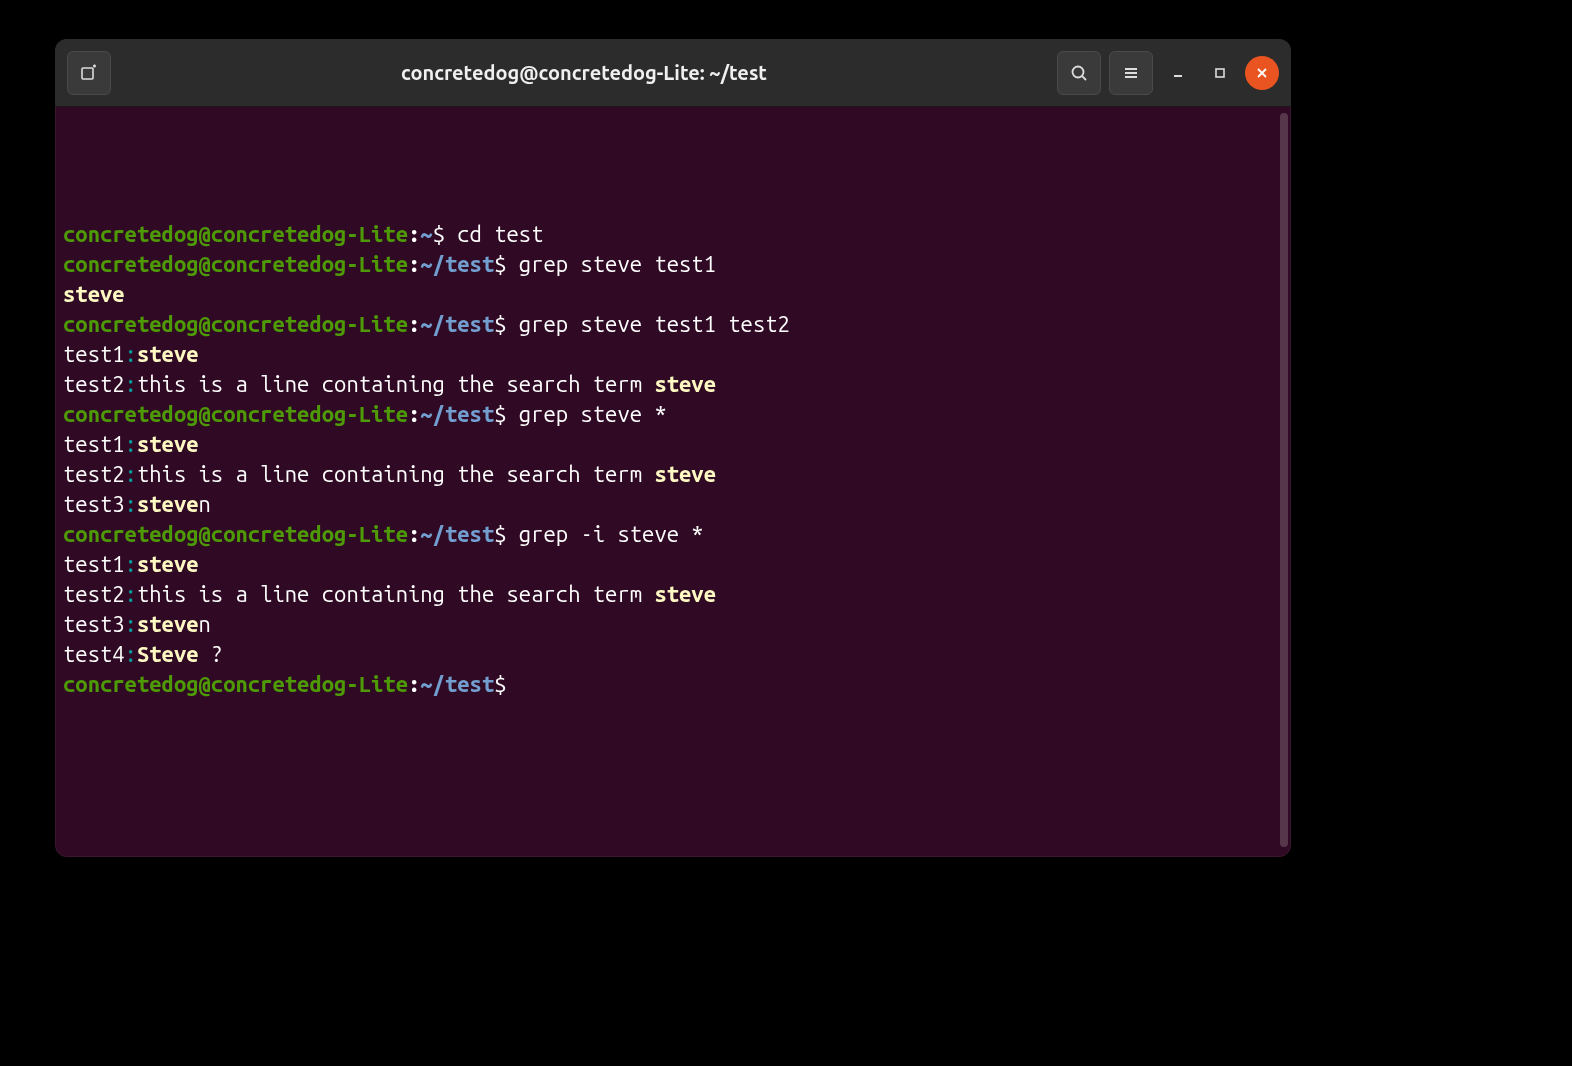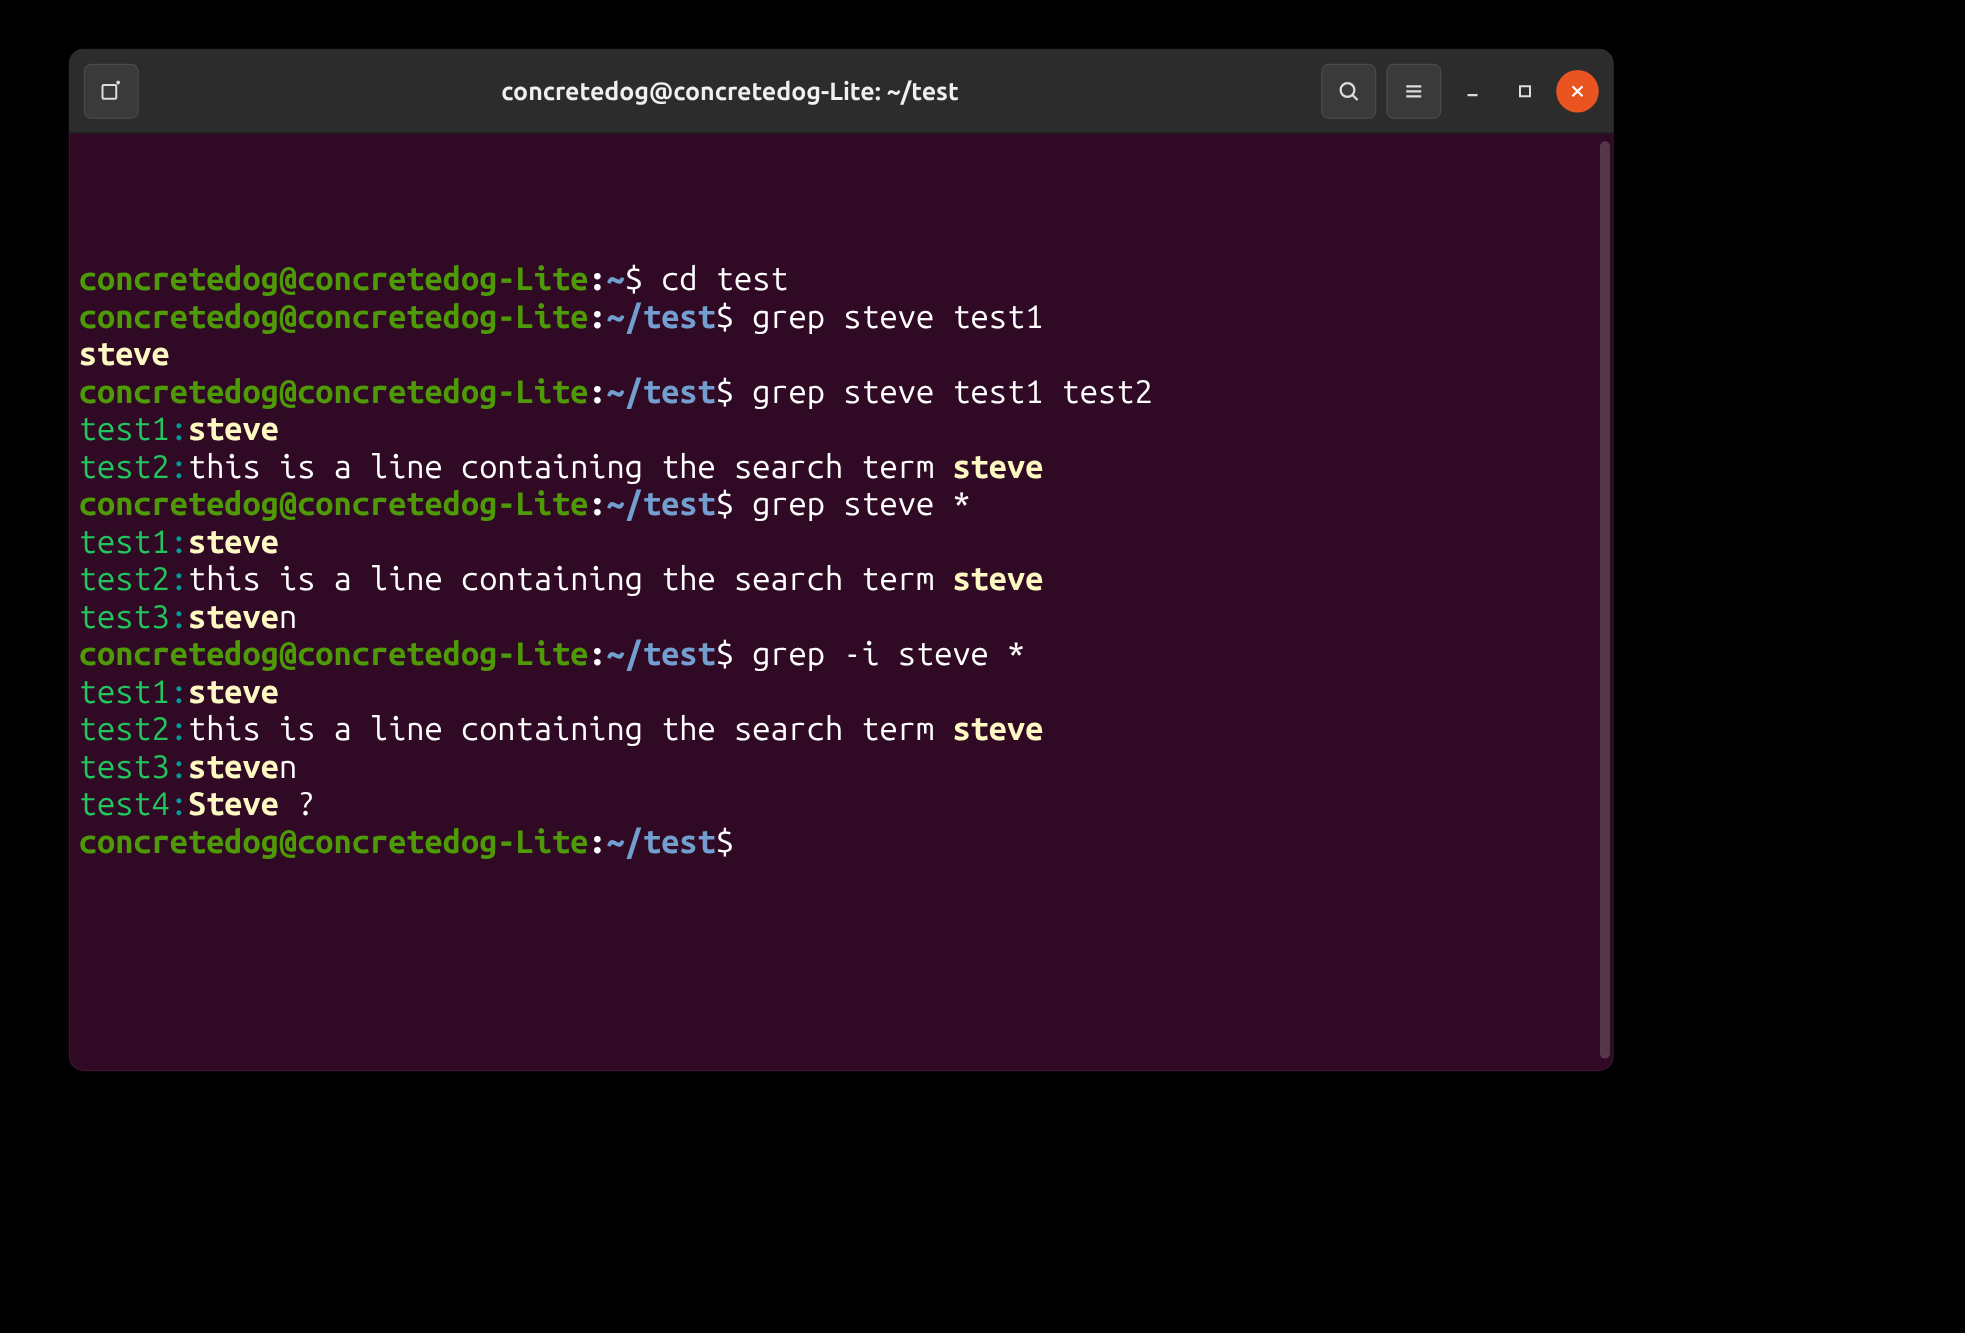--- a/index.html
+++ b/index.html
@@ -63,43 +63,43 @@
     font-weight: bold;
     font-size: 20px;
   }
   .trailing {
     display: flex;
     align-items: center;
     gap: 8px;
   }
   .terminal-body {
     flex: 1;
-    padding: 11px 8px;
-    font-size: 26px;
+    padding: 22px 8px;
+    font-size: 22px;
     line-height: 30px;
     color: #fff;
     white-space: pre;
     position: relative;
   }
   .scrollbar {
     position: absolute;
     right: 3px;
     top: 6px;
     width: 8px;
     bottom: 10px;
     background: rgba(255,255,255,0.18);
     border-radius: 4px;
   }
   .line { display: block; }
   .user { color: #4e9a06; font-weight: bold; }
   .path { color: #729fcf; font-weight: bold; }
   .colon { color: #fff; font-weight: bold; }
   .dollar { color: #fff; }
   .cmd { color: #fff; }
-  .filename { color: #22c55e; }
+  .filename { color: #ffffff; }
   .cyan { color: #06989a; }
   .match { color: #fef9c3; font-weight: bold; }
   .txt { color: #fff; }
   svg { display: block; }
 </style>
 </head>
 <body>
 
 <div class="window">
   <div class="titlebar">

